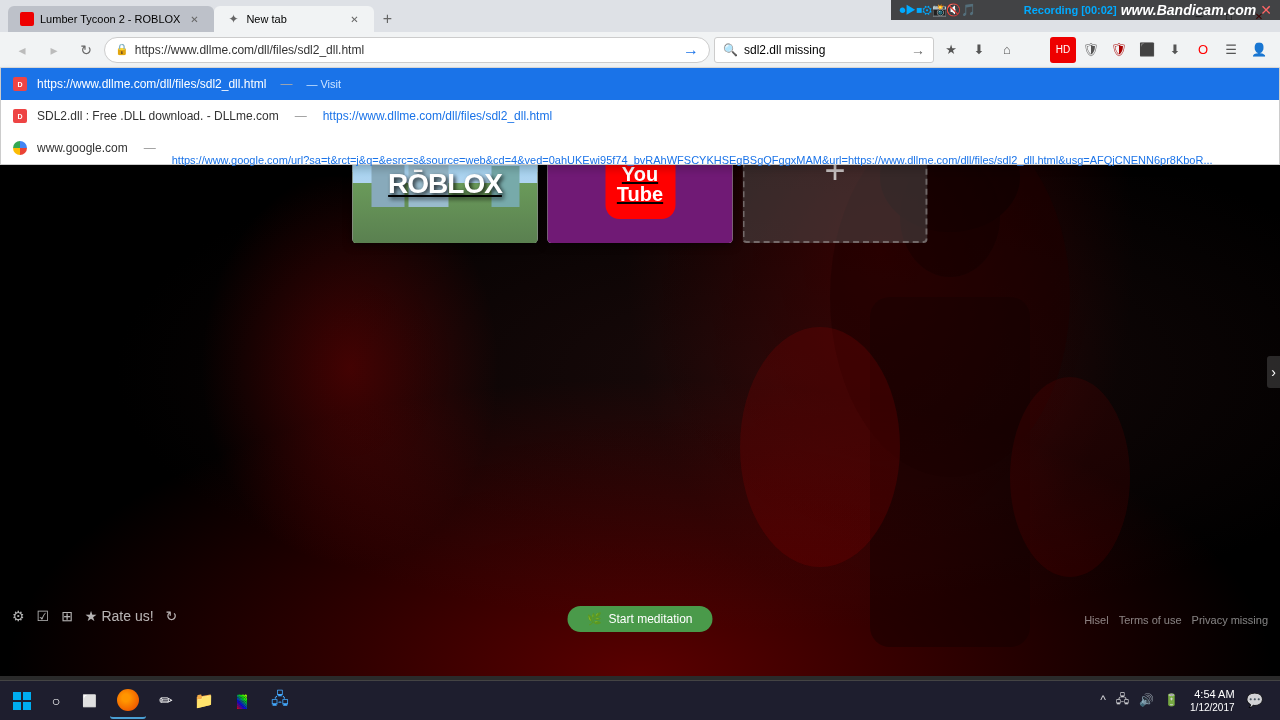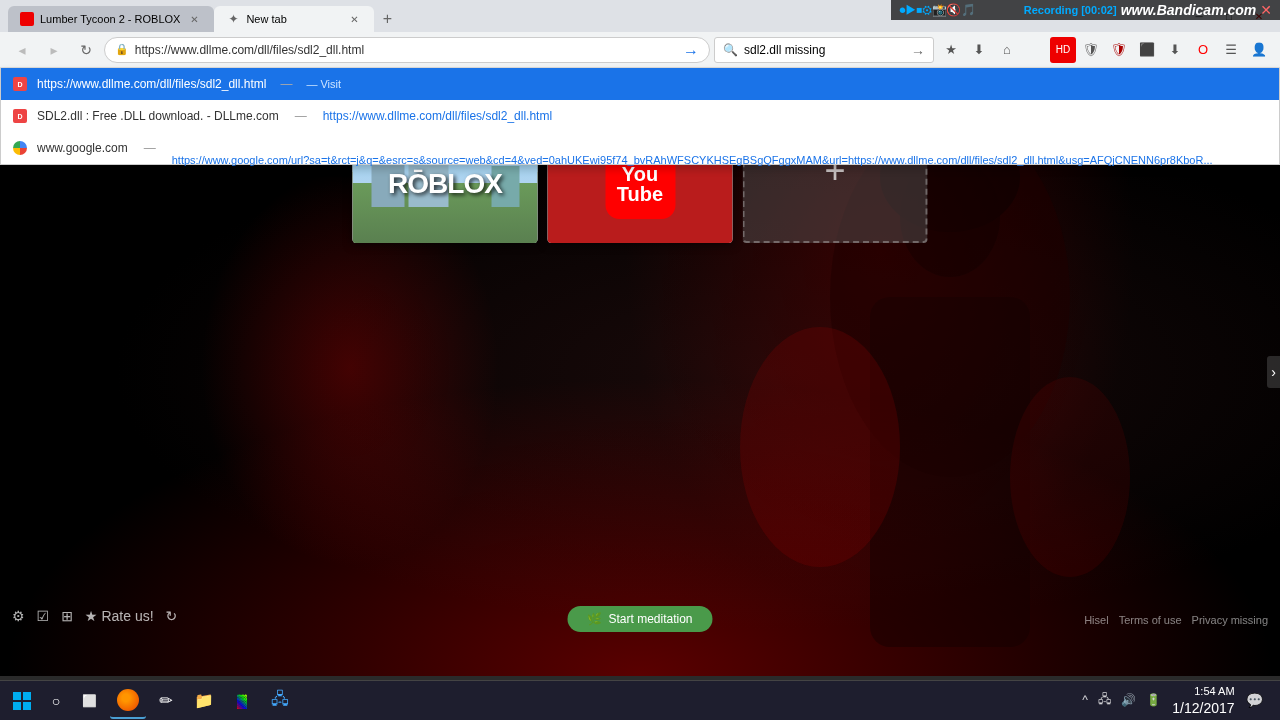--- a/index.html
+++ b/index.html
@@ -264,20 +264,21 @@
       gap: 10px;
     }
     .speed-dial-tile {
       width: 185px;
       height: 145px;
       background: rgba(255,255,255,0.92);
       border-radius: 4px;
       overflow: hidden;
       cursor: pointer;
       box-shadow: 0 2px 8px rgba(0,0,0,0.5);
+      text-decoration: underline;
     }
     .tile-header {
       height: 26px;
       background: rgba(240,240,240,0.95);
       display: flex;
       align-items: center;
       padding: 0 10px;
       font-size: 12px;
       color: #333;
       border-bottom: 1px solid #ddd;
@@ -306,21 +307,21 @@
       color: #fff;
       text-shadow: 2px 2px 4px rgba(0,0,0,0.8);
       font-family: 'Arial Black', Arial, sans-serif;
       letter-spacing: -1px;
       z-index: 2;
       position: relative;
     }
     .youtube-thumb {
       width: 100%;
       height: 100%;
-      background: #b91c1c;
+      background: #701a75;
       display: flex;
       align-items: center;
       justify-content: center;
     }
     .yt-icon {
       display: flex;
       flex-direction: column;
       align-items: center;
     }
     .yt-logo {
@@ -456,21 +457,21 @@
       text-align: right;
       padding: 0 4px;
       cursor: pointer;
     }
     .clock-time {
       font-size: 11px;
       color: #fff;
       line-height: 1.3;
     }
     .clock-date {
-      font-size: 14px;
+      font-size: 10px;
       color: #fff;
       line-height: 1.3;
     }
     .notification-icon {
       color: rgba(255,255,255,0.8);
       font-size: 14px;
       cursor: pointer;
       padding: 4px;
     }
 
@@ -733,20 +734,20 @@
     <div class="taskbar-item">
       <span style="font-size:16px;color:#4af;">🖧</span>
     </div>
 
     <div class="taskbar-right">
       <span class="tray-icon">^</span>
       <span class="tray-icon">🖧</span>
       <span class="tray-icon">🔊</span>
       <span class="tray-icon">🔋</span>
       <div class="clock">
-        <div class="clock-time">1:54 AM</div>
+        <div class="clock-time">4:54 AM</div>
         <div class="clock-date">1/12/2017</div>
       </div>
       <span class="notification-icon">💬</span>
     </div>
   </div>
 
 </div>
 
 </body></html>

